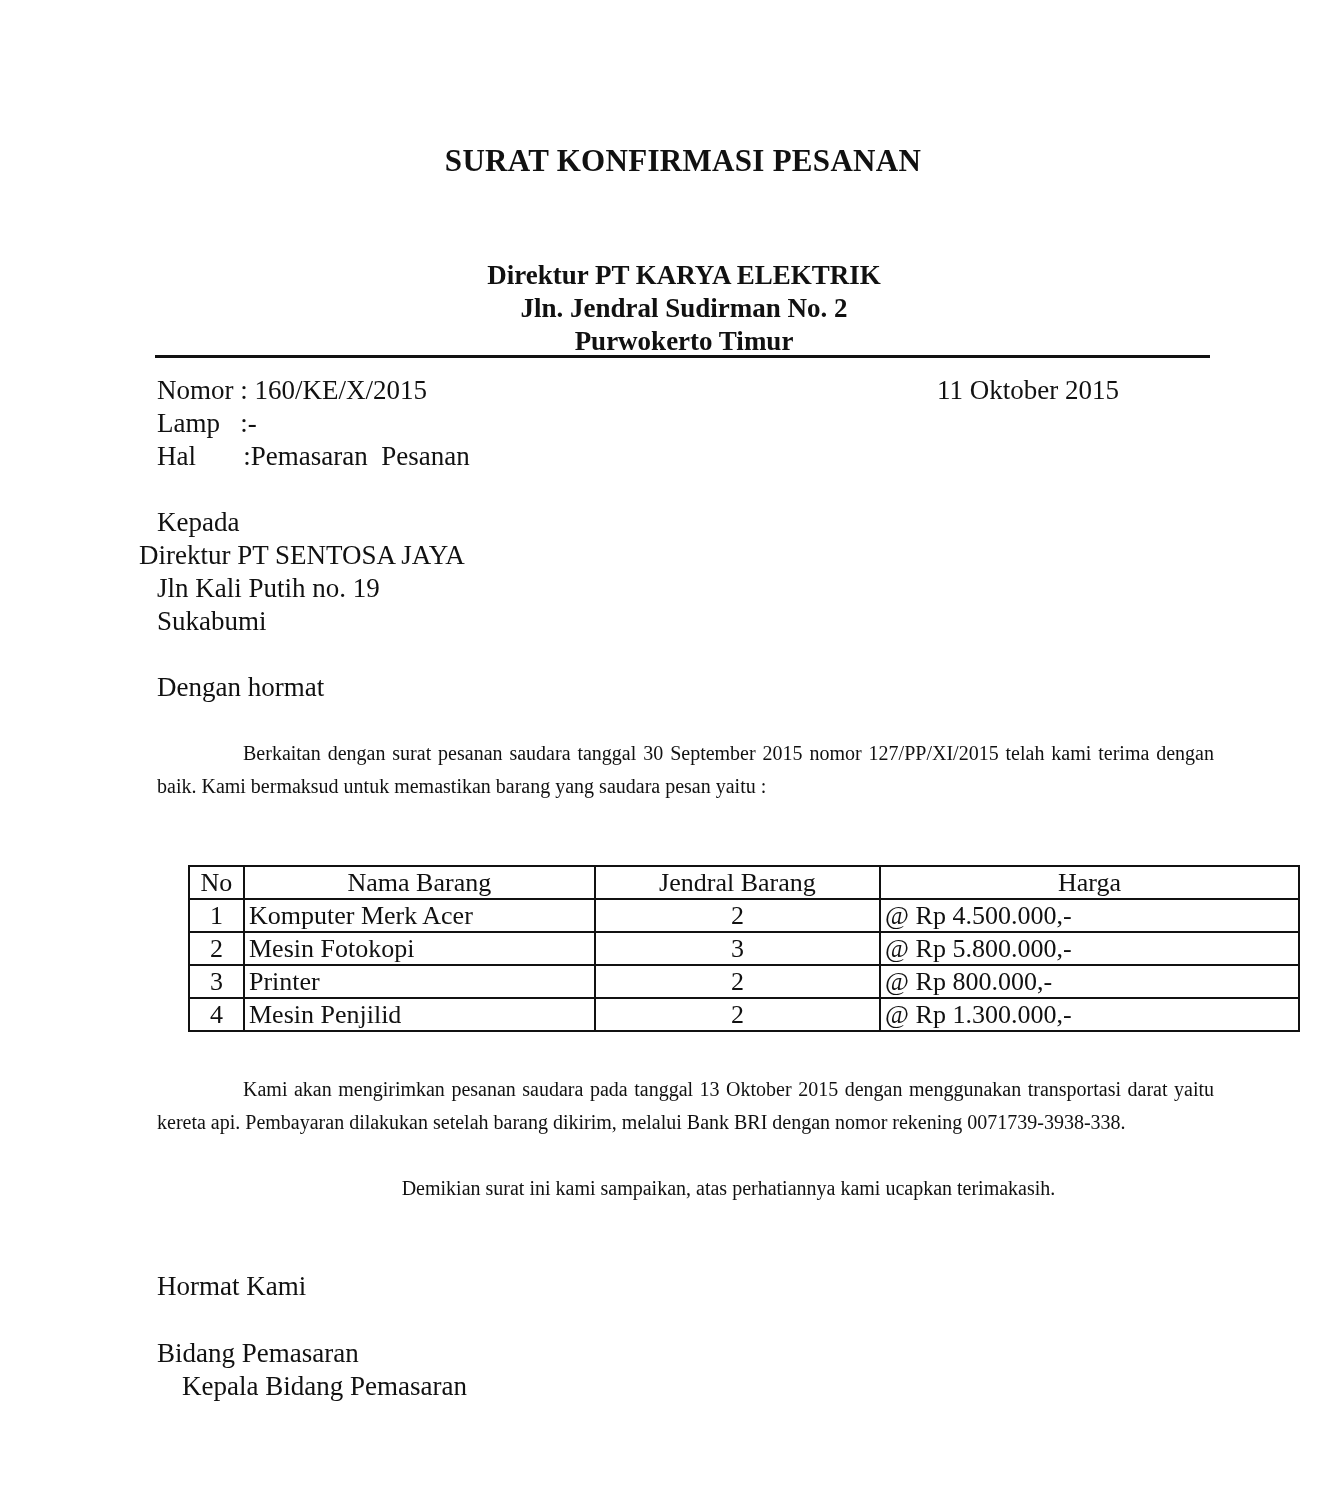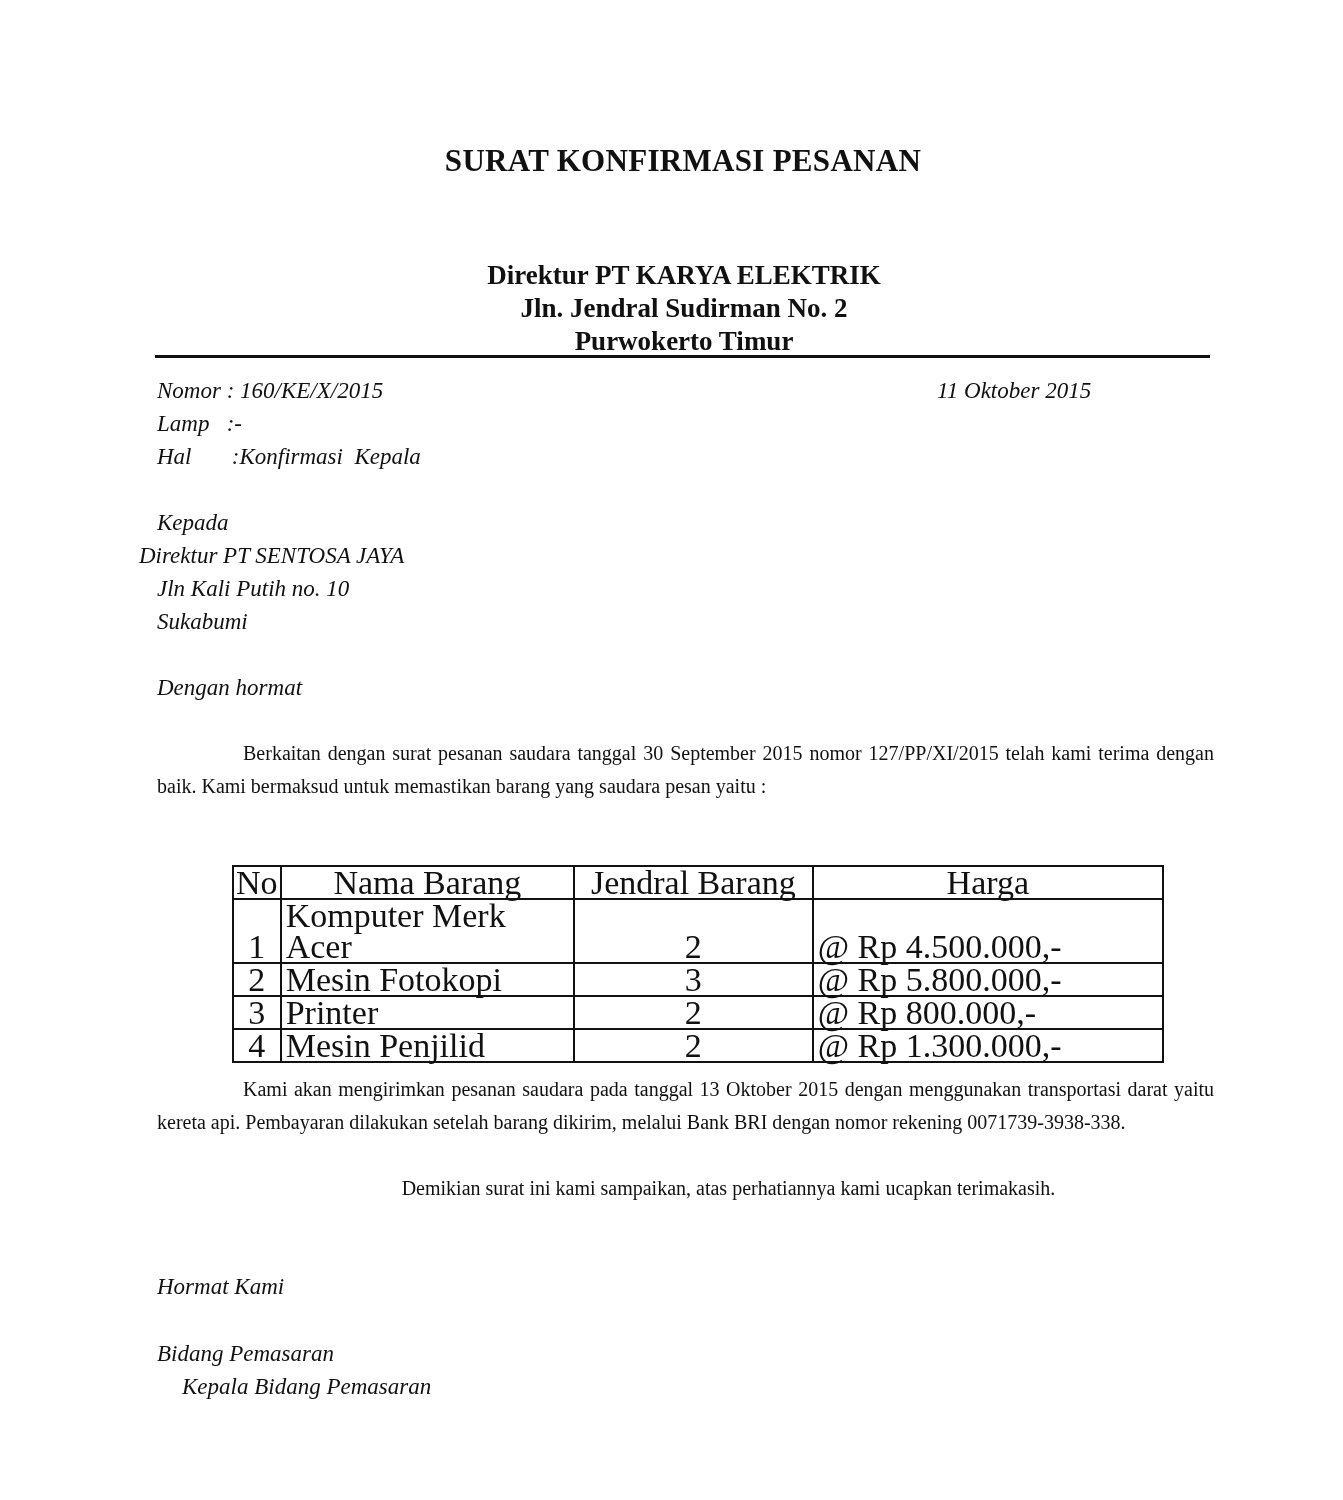--- a/index.html
+++ b/index.html
@@ -14,29 +14,29 @@
       font-size: 31px; font-weight: bold; letter-spacing: 0.3px;
     }
     .head {
       left: 0; width: 1368px; text-align: center;
       font-size: 27px; font-weight: bold; line-height: 33px;
     }
     .rule {
       left: 155px; width: 1055px; top: 355px; height: 0;
       border-top: 3px solid #111111;
     }
-    .txt { font-size: 23px; line-height: 33px; white-space: pre; font-style: italic; }
+    .txt { font-size: 27px; line-height: 33px; white-space: pre; }
     .para {
       left: 157px; width: 1057px; font-size: 20px; line-height: 33px;
       text-align: justify;
     }
     .para .indent { display: inline-block; width: 86px; }
     table.items {
-      position: absolute; left: 188px; top: 865px; width: 932px;
-      border-collapse: collapse; font-size: 34px; margin-left: 44px;
+      position: absolute; left: 188px; top: 865px; width: 1112px;
+      border-collapse: collapse; font-size: 26px;
     }
     table.items td, table.items th {
       border: 2px solid #111111; padding: 0 4px; height: 31px;
       line-height: 31px; font-weight: normal; vertical-align: bottom;
     }
     table.items th { text-align: center; }
     .c-no { width: 40px; text-align: center; padding: 0 !important; }
     .c-name { width: 258px; }
     .c-qty { width: 208px; text-align: center; }
     .c-price { width: 310px; }
@@ -48,25 +48,25 @@
 
 <div class="abs head" style="top:259px;">Direktur  PT KARYA ELEKTRIK</div>
 <div class="abs head" style="top:292px;">Jln. Jendral Sudirman No. 2</div>
 <div class="abs head" style="top:325px;">Purwokerto Timur</div>
 
 <div class="abs rule"></div>
 
 <div class="abs txt" style="left:157px; top:374px;">Nomor : 160/KE/X/2015</div>
 <div class="abs txt" style="left:937px; top:374px;">11 Oktober 2015</div>
 <div class="abs txt" style="left:157px; top:407px;">Lamp   :-</div>
-<div class="abs txt" style="left:157px; top:440px;">Hal       :Konfirmasi  Kepala</div>
+<div class="abs txt" style="left:157px; top:440px;">Hal       :Pemasaran  Pesanan</div>
 
 <div class="abs txt" style="left:157px; top:506px;">Kepada</div>
 <div class="abs txt" style="left:139px; top:539px;">Direktur PT SENTOSA JAYA</div>
-<div class="abs txt" style="left:157px; top:572px;">Jln Kali Putih no. 10</div>
+<div class="abs txt" style="left:157px; top:572px;">Jln Kali Putih no. 19</div>
 <div class="abs txt" style="left:157px; top:605px;">Sukabumi</div>
 
 <div class="abs txt" style="left:157px; top:671px;">Dengan hormat</div>
 
 <div class="abs para" style="top:737px;"><span class="indent"></span><span>Berkaitan dengan surat pesanan saudara tanggal 30 September 2015 nomor 127/PP/XI/2015 telah kami terima dengan baik. Kami bermaksud untuk memastikan barang yang saudara pesan yaitu :</span></div>
 
 <table class="items">
   <thead>
     <tr>
       <th class="c-no">No</th>

